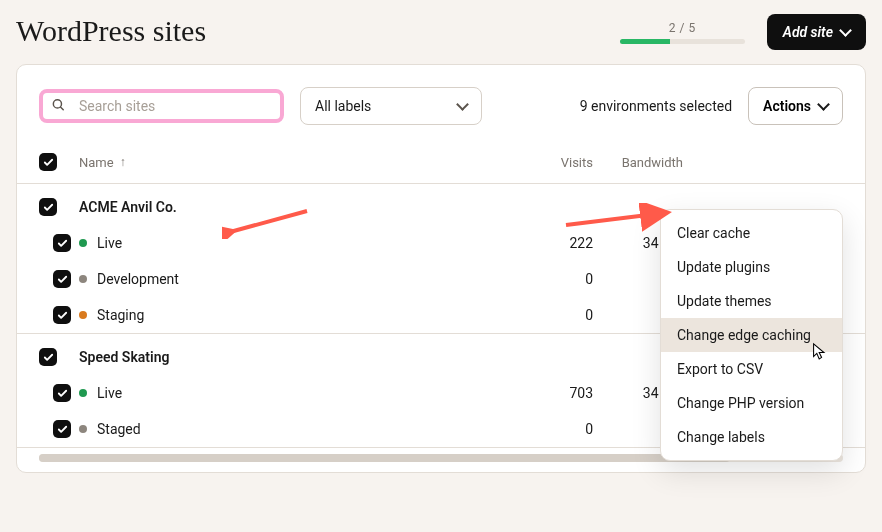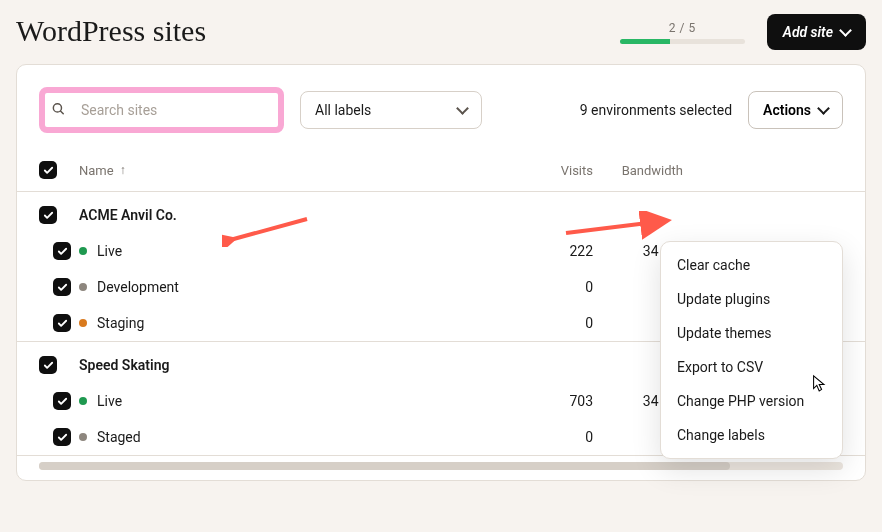--- a/index.html
+++ b/index.html
@@ -22,21 +22,21 @@
   .quota{display:flex;flex-direction:column;align-items:center;gap:4px;}
   .quota-text{font-size:12px;color:var(--muted);letter-spacing:.5px;}
   .quota-bar{width:125px;height:5px;border-radius:3px;background:#e8e2db;overflow:hidden;position:relative;}
   .quota-fill{height:100%;background:var(--green);}
   .btn-primary{background:var(--black);color:#fff;border:none;border-radius:8px;padding:10px 16px;font-size:14px;font-weight:600;display:flex;align-items:center;gap:8px;cursor:pointer;font-style:italic;}
   .chev-down{width:9px;height:9px;border-right:2px solid currentColor;border-bottom:2px solid currentColor;transform:rotate(45deg);margin-top:-4px;}
 
   .card{background:var(--card);border-radius:10px;border:1px solid var(--border);padding:22px 0 10px 0;position:relative;}
   .toolbar{display:flex;align-items:center;gap:16px;padding:0 22px;flex-wrap:nowrap;}
   .input-wrap{position:relative;width:245px;}
-  .search-input{width:100%;height:46px;border:6px solid #f9a8d4;border-radius:8px;padding:0 12px 0 36px;font-size:14px;background:#fff;color:var(--text);}
+  .search-input{width:100%;height:34px;border:4px solid #f9a8d4;border-radius:8px;padding:0 12px 0 36px;font-size:14px;background:#fff;color:var(--text);}
   .search-input::placeholder{color:#a79f97;}
   .search-icon{position:absolute;left:12px;top:50%;transform:translateY(-50%);color:#5b544d;}
   .select{width:182px;height:38px;border:1px solid #d7d0c8;border-radius:8px;background:#fff;display:flex;align-items:center;justify-content:space-between;padding:0 14px;font-size:14px;cursor:pointer;}
   .spacer{flex:1;}
   .sel-text{font-size:14px;color:var(--text);white-space:nowrap;}
   .actions-btn{height:38px;border:1px solid #c9c2ba;border-radius:8px;background:#fff;display:flex;align-items:center;gap:8px;padding:0 14px;font-size:14px;font-weight:600;cursor:pointer;}
 
   .table-wrap{margin-top:28px;position:relative;}
   .thead{display:flex;align-items:center;padding:0 22px 12px 22px;border-bottom:1px solid var(--border);font-size:13px;color:var(--muted);}
   .col-check{width:40px;display:flex;align-items:center;}
@@ -52,21 +52,21 @@
   .site-row{font-weight:600;padding-top:14px;}
   .env-row .col-check{padding-left:14px;}
   .env-name{display:flex;align-items:center;gap:10px;}
   .dot{width:8px;height:8px;border-radius:50%;}
   .dot.green{background:#1f9950;}
   .dot.grey{background:#8d867e;}
   .dot.orange{background:#d97a1e;}
   .chk{width:18px;height:18px;border-radius:5px;background:var(--black);display:flex;align-items:center;justify-content:center;cursor:pointer;}
   .chk svg{display:block;}
 
-  .menu{position:absolute;right:22px;top:80px;width:183px;background:#fff;border:1px solid var(--border);border-radius:10px;box-shadow:0 10px 30px rgba(0,0,0,.12);padding:6px 0;z-index:5;}
+  .menu{position:absolute;right:22px;top:56px;width:183px;background:#fff;border:1px solid var(--border);border-radius:10px;box-shadow:0 10px 30px rgba(0,0,0,.12);padding:6px 0;z-index:5;}
   .menu-item{padding:9px 16px;font-size:14px;cursor:pointer;white-space:nowrap;}
   .menu-item.hov{background:var(--hover);}
   .cursor-icon{position:absolute;right:14px;bottom:3px;}
 
   .arrow-annot{position:absolute;pointer-events:none;z-index:6;}
 
   .scroll-track{margin:6px 22px 0 22px;height:8px;background:#ece6df;border-radius:4px;position:relative;}
   .scroll-thumb{position:absolute;left:0;top:0;height:100%;width:86%;background:#d6cfc7;border-radius:4px;}
 
   .col-name.header{color:var(--muted);}
@@ -250,20 +250,21 @@
               <div class="col-disk">303 MB</div>
               <div class="col-php">8.2</div>
             </div>
           </div>
         </div>
 
       <div class="menu" id="actions-menu">
         <div class="menu-item">Clear cache</div>
           <div class="menu-item">Update plugins</div>
           <div class="menu-item">Update themes</div>
+          <div class="menu-item hov">Change edge caching</div>
           <div class="menu-item">Export to CSV</div>
           <div class="menu-item">Change PHP version</div>
           <div class="menu-item">Change labels</div>
           <svg class="cursor-icon" width="16" height="18" viewBox="0 0 20 22" style="top: 132px; bottom: auto;">
             <path d="M2 2 L2 18 L6 14 L9 21 L12 19 L9 13 L15 13 Z" fill="#fff" stroke="#000" stroke-width="1.3"></path>
           </svg>
       </div>
 
       <svg class="arrow-annot" style="left:205px;top:52px" width="90" height="34">
         <defs>

